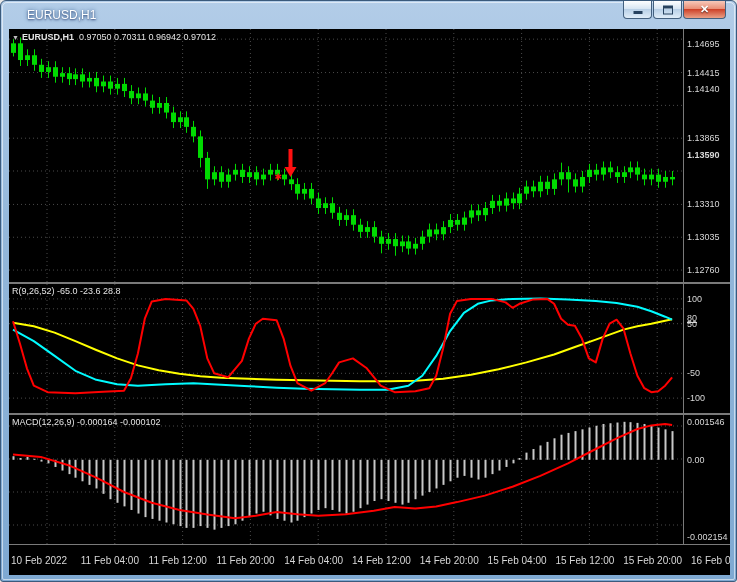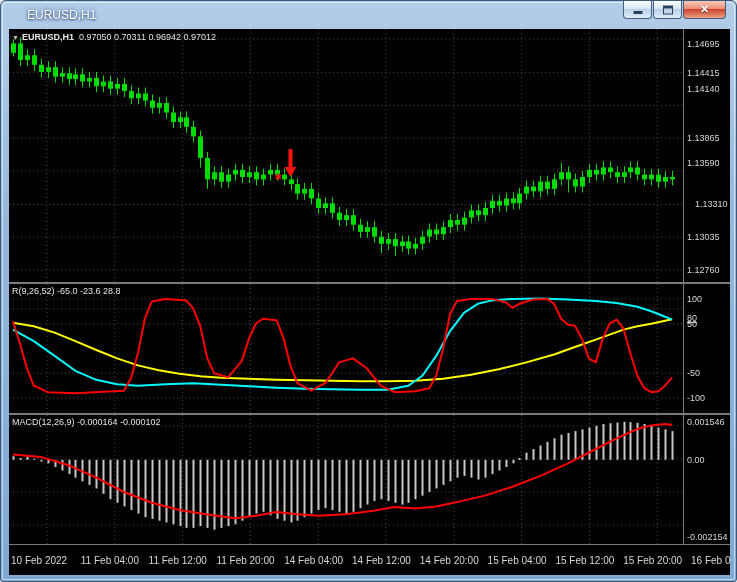--- a/index.html
+++ b/index.html
@@ -415,22 +415,22 @@
       </svg>
 
     <div class="sep" style="top:253px"></div>
     <div class="sep" style="top:384px"></div>
 
     <div id="axis-col">
         <div class="axlab" style="top: 10px;">1.14695</div>
         <div class="axlab" style="top: 38.559px;">1.14415</div>
         <div class="axlab" style="top: 55px;">1.14140</div>
         <div class="axlab" style="top: 104.196px;">1.13865</div>
-        <div class="axlab" style="top: 129px;">1.13590</div>
-        <div class="axlab" style="top: 170.429px; margin-left: 8px;">1.13310</div>
+        <div class="axlab" style="top: 121px; font-weight: bold;">1.13590</div>
+        <div class="axlab" style="top: 170.429px;">1.13310</div>
         <div class="axlab" style="top: 203.248px;">1.13035</div>
         <div class="axlab" style="top: 236.066px;">1.12760</div>
         <div class="axlab" style="top: 264.885px;">100</div>
         <div class="axlab" style="top: 284px; text-decoration: underline;">80</div>
         <div class="axlab" style="top: 289.692px;">50</div>
         <div class="axlab" style="top: 339.308px;">-50</div>
         <div class="axlab" style="top: 364.115px;">-100</div>
         <div class="axlab" style="top: 387.737px;">0.001546</div>
         <div class="axlab" style="top: 425.792px;">0.00</div>
         <div class="axlab" style="top: 502.977px;">-0.002154</div>

